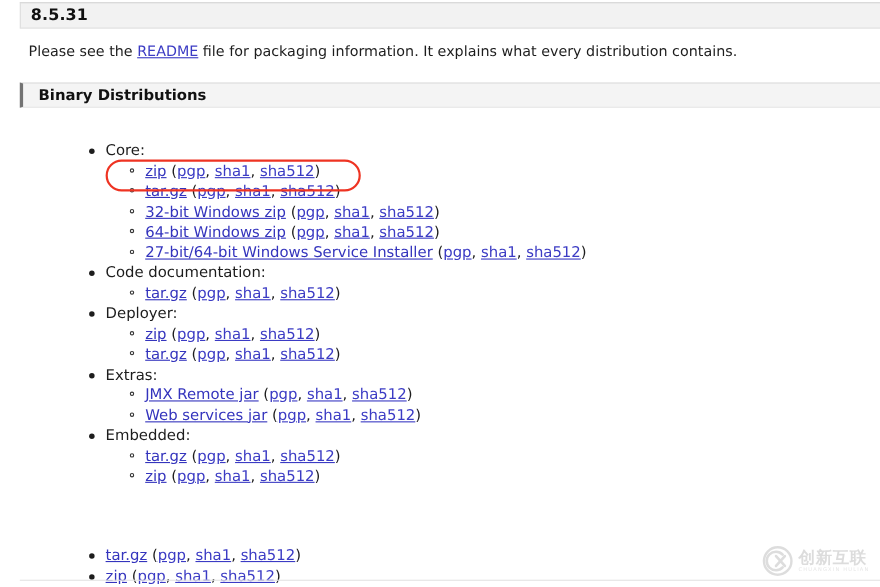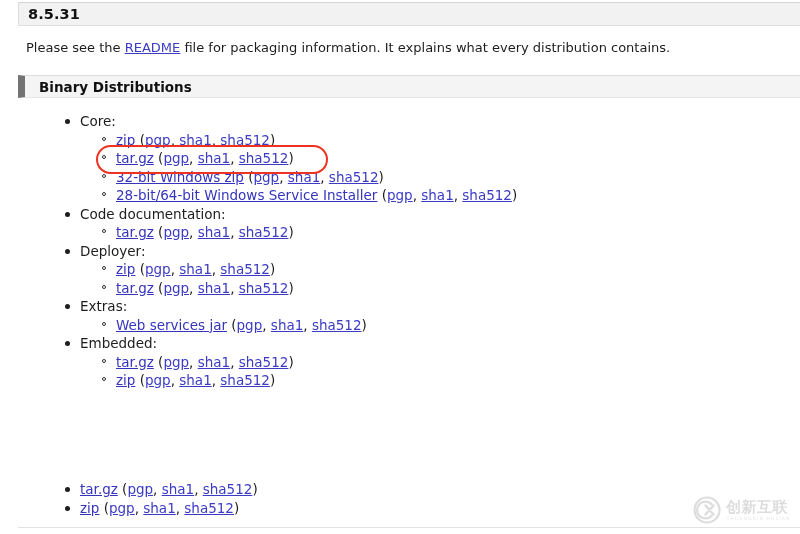--- a/index.html
+++ b/index.html
@@ -62,37 +62,37 @@
 
   
   .section-bar {
     position: absolute;
     left: 18px;
     right: 0;
     height: 23px;
     background: #f4f4f4;
     border-top: 1px solid #dcdcdc;
     border-bottom: 1px solid #e6e6e6;
-    border-left: 7px solid #737373;
+    border-left: 3px solid #737373;
     box-sizing: border-box;
     display: flex;
     align-items: center;
   }
   .section-bar .section-text {
     font-size: 13.5px;
     font-weight: bold;
     color: #111111;
     padding-left: 14px;
   }
   #bar-binary { top: 75px; }
   #bar-source { top: 437px; }
 
   
   ul {
-    margin: 0;
+    margin: 16px;
     padding: 0;
     list-style: none;
   }
   .list-l1 {
     position: absolute;
   }
   #list-binary { left: 0; top: 112px; }
   #list-source { left: 0; top: 480px; }
 
   .li-l1 {
@@ -244,30 +244,32 @@
 
   <div class="section-bar" id="bar-binary">
     <span class="section-text">Binary Distributions</span>
   </div>
 
   <ul class="list-l1" id="list-binary">
       <li class="li-l1"><span class="marker-disc"></span><span class="cat-label">Core:</span><ul class="list-l2">
           <li class="li-l2"><span class="marker-circle"></span><a class="lnk primary" href="#">zip</a><span class="paren"> (</span><a class="lnk" href="#">pgp</a><span class="paren">, </span><a class="lnk" href="#">sha1</a><span class="paren">, </span><a class="lnk" href="#">sha512</a><span class="paren">)</span></li>
           <li class="li-l2"><span class="marker-circle"></span><a class="lnk primary" href="#">tar.gz</a><span class="paren"> (</span><a class="lnk" href="#">pgp</a><span class="paren">, </span><a class="lnk" href="#">sha1</a><span class="paren">, </span><a class="lnk" href="#">sha512</a><span class="paren">)</span></li>
           <li class="li-l2"><span class="marker-circle"></span><a class="lnk primary" href="#">32-bit Windows zip</a><span class="paren"> (</span><a class="lnk" href="#">pgp</a><span class="paren">, </span><a class="lnk" href="#">sha1</a><span class="paren">, </span><a class="lnk" href="#">sha512</a><span class="paren">)</span></li>
-          <li class="li-l2"><span class="marker-circle"></span><a class="lnk primary" href="#">28-bit/64-bit Windows Service Installer</a><span class="paren"> (</span><a class="lnk" href="#">pgp</a><span class="paren">, </span><a class="lnk" href="#">sha1</a><span class="paren">, </span><a class="lnk" href="#">sha512</a><span class="paren">)</span></li>
+          <li class="li-l2"><span class="marker-circle"></span><a class="lnk primary" href="#">64-bit Windows zip</a><span class="paren"> (</span><a class="lnk" href="#">pgp</a><span class="paren">, </span><a class="lnk" href="#">sha1</a><span class="paren">, </span><a class="lnk" href="#">sha512</a><span class="paren">)</span></li>
+          <li class="li-l2"><span class="marker-circle"></span><a class="lnk primary" href="#">27-bit/64-bit Windows Service Installer</a><span class="paren"> (</span><a class="lnk" href="#">pgp</a><span class="paren">, </span><a class="lnk" href="#">sha1</a><span class="paren">, </span><a class="lnk" href="#">sha512</a><span class="paren">)</span></li>
         </ul></li>
       <li class="li-l1"><span class="marker-disc"></span><span class="cat-label">Code documentation:</span><ul class="list-l2">
           <li class="li-l2"><span class="marker-circle"></span><a class="lnk primary" href="#">tar.gz</a><span class="paren"> (</span><a class="lnk" href="#">pgp</a><span class="paren">, </span><a class="lnk" href="#">sha1</a><span class="paren">, </span><a class="lnk" href="#">sha512</a><span class="paren">)</span></li>
         </ul></li>
       <li class="li-l1"><span class="marker-disc"></span><span class="cat-label">Deployer:</span><ul class="list-l2">
           <li class="li-l2"><span class="marker-circle"></span><a class="lnk primary" href="#">zip</a><span class="paren"> (</span><a class="lnk" href="#">pgp</a><span class="paren">, </span><a class="lnk" href="#">sha1</a><span class="paren">, </span><a class="lnk" href="#">sha512</a><span class="paren">)</span></li>
           <li class="li-l2"><span class="marker-circle"></span><a class="lnk primary" href="#">tar.gz</a><span class="paren"> (</span><a class="lnk" href="#">pgp</a><span class="paren">, </span><a class="lnk" href="#">sha1</a><span class="paren">, </span><a class="lnk" href="#">sha512</a><span class="paren">)</span></li>
         </ul></li>
       <li class="li-l1"><span class="marker-disc"></span><span class="cat-label">Extras:</span><ul class="list-l2">
+          <li class="li-l2"><span class="marker-circle"></span><a class="lnk primary" href="#">JMX Remote jar</a><span class="paren"> (</span><a class="lnk" href="#">pgp</a><span class="paren">, </span><a class="lnk" href="#">sha1</a><span class="paren">, </span><a class="lnk" href="#">sha512</a><span class="paren">)</span></li>
           <li class="li-l2"><span class="marker-circle"></span><a class="lnk primary" href="#">Web services jar</a><span class="paren"> (</span><a class="lnk" href="#">pgp</a><span class="paren">, </span><a class="lnk" href="#">sha1</a><span class="paren">, </span><a class="lnk" href="#">sha512</a><span class="paren">)</span></li>
         </ul></li>
       <li class="li-l1"><span class="marker-disc"></span><span class="cat-label">Embedded:</span><ul class="list-l2">
           <li class="li-l2"><span class="marker-circle"></span><a class="lnk primary" href="#">tar.gz</a><span class="paren"> (</span><a class="lnk" href="#">pgp</a><span class="paren">, </span><a class="lnk" href="#">sha1</a><span class="paren">, </span><a class="lnk" href="#">sha512</a><span class="paren">)</span></li>
           <li class="li-l2"><span class="marker-circle"></span><a class="lnk primary" href="#">zip</a><span class="paren"> (</span><a class="lnk" href="#">pgp</a><span class="paren">, </span><a class="lnk" href="#">sha1</a><span class="paren">, </span><a class="lnk" href="#">sha512</a><span class="paren">)</span></li>
         </ul></li>
     </ul>
 
   <div class="annotation-box"></div>
 

